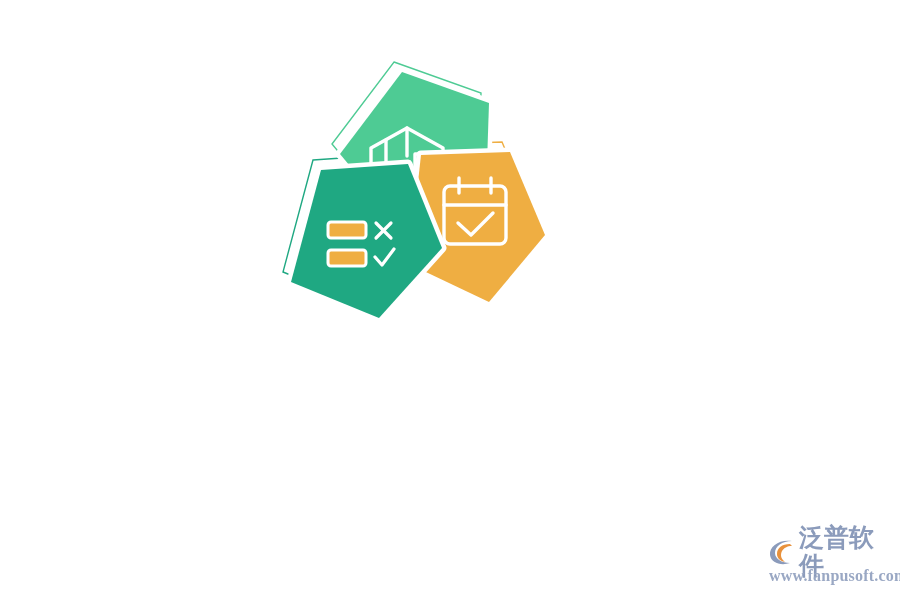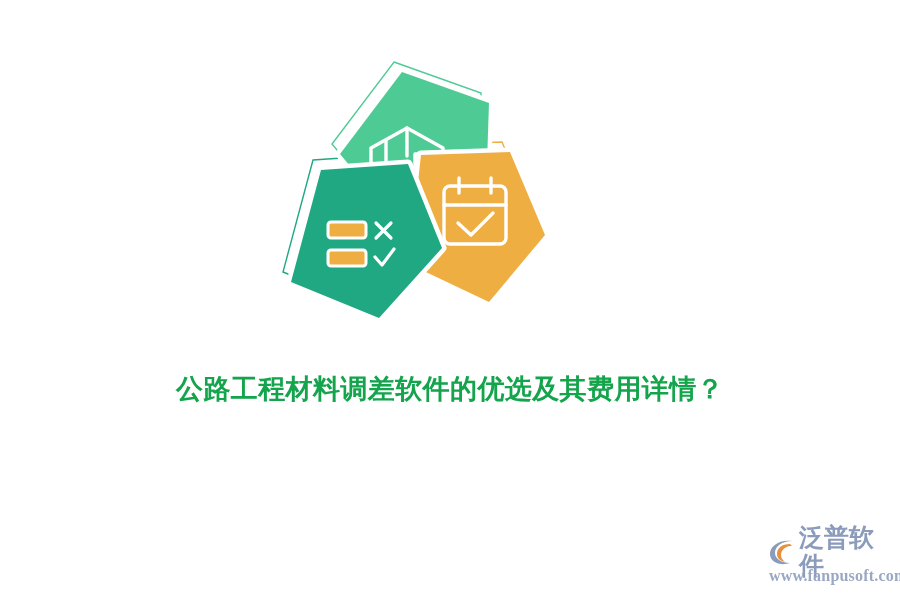--- a/index.html
+++ b/index.html
@@ -152,21 +152,20 @@
             <path d="M111,173 L126,188"></path>
             <path d="M126,173 L111,188"></path>
             <path d="M110,207 L117,215 L129,199"></path>
           </g>
         </g>
       </g>
 
     </svg>
   </div>
 
-  <div class="page-title">公路工程材料调差软件的优选及其费用详情？</div>
 
   <div class="brand-logo">
     <div class="brand-logo-row">
       <span class="brand-mark">
         <svg viewBox="0 0 28 28" xmlns="http://www.w3.org/2000/svg">
 
           <path d="M24,3 C12,1 1,8 2,17 C3,25 13,28 22,25 C14,25 7,21 7,15 C7,8 14,3 24,3 Z" fill="#8b9bbb"></path>
 
           <path d="M22,6 C14,6 9,10 9,16 C9,20 12,23 17,24 C13,21 12,17 14,13 C16,10 19,8 24,8 Z" fill="#e8913c"></path>
         </svg>

